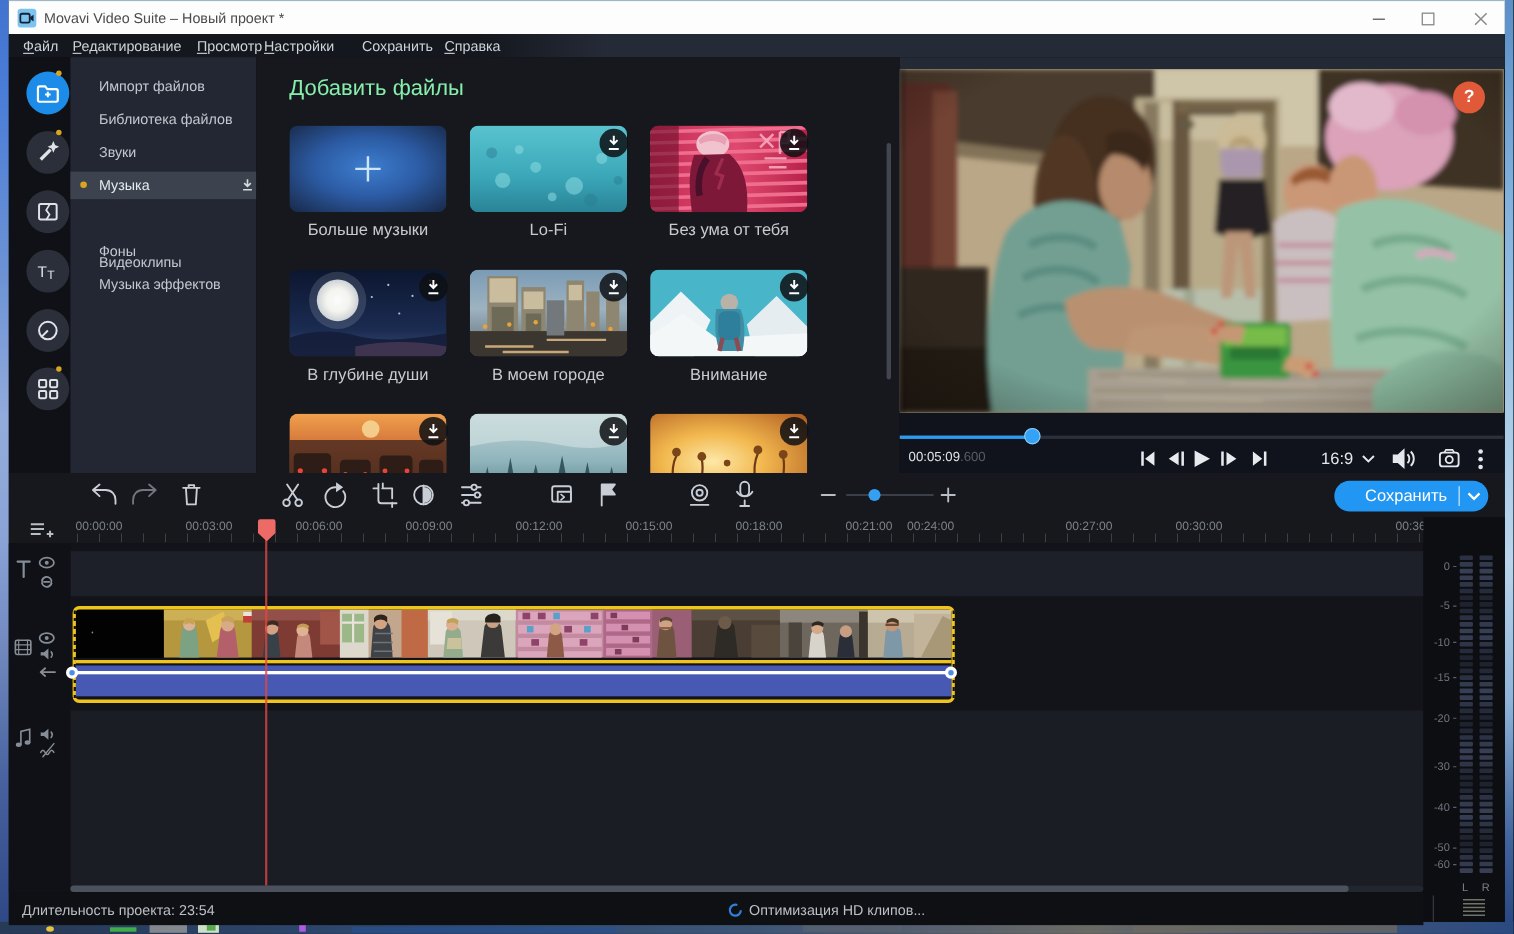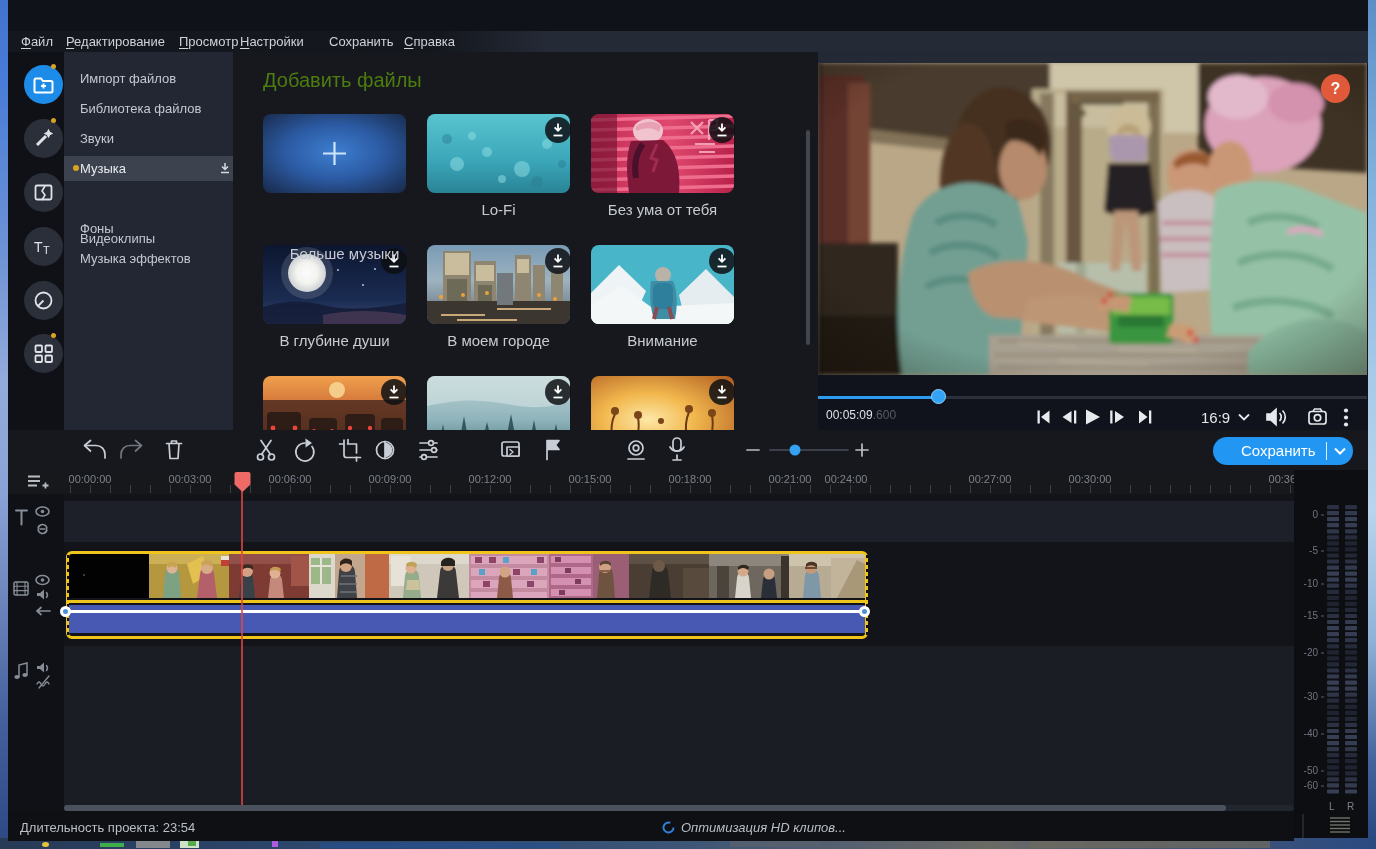--- a/index.html
+++ b/index.html
@@ -18,25 +18,25 @@
 #menubar{left:8px;top:31px;width:1360px;height:21px;background:#14171d;color:#cfd2d7;font-size:13px;}
 #menubar span{position:absolute;top:3px;}
 #menubar u{text-decoration-thickness:1px;text-underline-offset:2px;}
 
 #sidebar{left:8px;top:52px;width:56px;height:378px;background:#0f1116;}
 .circ{position:absolute;left:16px;width:39px;height:39px;border-radius:50%;background:#2b2f39;}
 .circ svg{position:absolute;left:0;top:0;}
 .dot{position:absolute;width:5px;height:5px;border-radius:50%;background:#d9a41f;}
 
 #menupanel{left:64px;top:52px;width:169px;height:378px;background:#232733;}
-.mitem{position:absolute;left:16px;font-size:13px;color:#c3c8d0;}
+.mitem{position:absolute;left:26px;font-size:13px;color:#c3c8d0;}
 #msel{left:0;top:104px;width:169px;height:25px;background:#3c434f;}
 
 #content{left:233px;top:52px;width:585px;height:378px;background:#16181d;overflow:hidden;}
-#heading{left:30px;top:17px;font-size:20px;color:#4d7c0f;text-align:right;}
+#heading{left:30px;top:17px;font-size:20px;color:#86efac;text-align:right;}
 .tile{position:absolute;width:143px;height:79px;border-radius:8px;overflow:hidden;}
 .tlabel{position:absolute;width:143px;text-align:center;font-size:15px;color:#c7cbd1;}
 .dl{position:absolute;width:26px;height:26px;border-radius:50%;background:rgba(13,15,19,.85);}
 #cscroll{left:573px;top:78px;width:4px;height:215px;background:#41464f;border-radius:2px;}
 
 #preview{left:818px;top:52px;width:550px;height:378px;background:#10131b;}
 #prevtop{left:0;top:0;width:550px;height:11px;background:#242936;}
 #video{left:0;top:11px;width:549px;height:312px;background:#c9b795;overflow:hidden;}
 #helpbtn{left:503px;top:22px;width:29px;height:29px;border-radius:50%;background:#e05a3a;color:#fff;font-size:16px;text-align:center;line-height:29px;font-weight:bold;}
 #progress{left:0px;top:344px;width:549px;height:3px;background:#2b303b;}
@@ -87,20 +87,34 @@
   <div class="abs" style="left:42px;top:4px;width:7px;height:5px;border-radius:50%;background:#e8c33c;"></div>
   <div class="abs" style="left:100px;top:5px;width:24px;height:4px;background:#3fae4a;"></div>
   <div class="abs" style="left:136px;top:3px;width:34px;height:7px;background:#9a9a98;opacity:.8;"></div>
   <div class="abs" style="left:180px;top:2px;width:19px;height:8px;background:#cfe0c8;"></div>
   <div class="abs" style="left:188px;top:3px;width:8px;height:5px;background:#58a84c;"></div>
   <div class="abs" style="left:272px;top:3px;width:6px;height:6px;background:#b05ae0;"></div>
   <div class="abs" style="left:320px;top:5px;width:240px;height:5px;background:#27508e;opacity:.7;"></div>
   <div class="abs" style="left:1030px;top:2px;width:240px;height:8px;background:#6e6a5e;opacity:.75;"></div>
   <div class="abs" style="left:730px;top:3px;width:90px;height:6px;background:#58606e;opacity:.8;"></div>
 </div>
+  <div class="abs" id="titlebar">
+    <div class="abs" id="appicon">
+      <svg width="17" height="17" viewBox="0 0 17 17">
+          <rect x="2.5" y="4.5" width="8.5" height="8" rx="1.5" fill="none" stroke="#123" stroke-width="1.6"></rect>
+          <path d="M11.5 7.5 L14.5 5.5 V11.5 L11.5 9.5 Z" fill="#123"></path>
+        </svg>
+    </div>
+    <div class="abs" id="apptitle">Movavi Video Suite – Новый проект *</div>
+    <svg class="abs" style="left:1238px;top:8px;" width="120" height="16" viewBox="0 0 120 16">
+      <line x1="2" y1="8.5" x2="13" y2="8.5" stroke="#707070" stroke-width="1.2"></line>
+      <rect x="47" y="3" width="10.5" height="10.5" fill="none" stroke="#8a8a8a" stroke-width="1.2"></rect>
+      <path d="M95 3 L105.5 13.5 M105.5 3 L95 13.5" stroke="#8a8a8a" stroke-width="1.4"></path>
+    </svg>
+  </div>
   <div class="abs" id="menubar">
       <div class="abs" style="left:430px;top:0;width:930px;height:21px;background:linear-gradient(90deg,rgba(37,42,55,0) 0%,#252a37 12%,#252a37 100%);"></div>
     <span style="left:13px;"><u>Ф</u>айл</span>
     <span style="left:58px;"><u>Р</u>едактирование</span>
     <span style="left:171px;"><u>П</u>росмотр</span>
     <span style="left:232px;"><u>Н</u>астройки</span>
     <span style="left:321px;">Сохранить</span>
     <span style="left:396px;"><u>С</u>правка</span>
   </div>
   <div class="abs" id="sidebar">
@@ -422,21 +436,21 @@
           <path d="M8.5 18.5 h9" stroke="#fff" stroke-width="1.8"></path>
         </svg></div>
     <div class="dl" style="left:312px;top:327px;"><svg width="26" height="26" viewBox="0 0 26 26">
           <path d="M13 6.5 v7 M9.6 10.4 L13 13.8 L16.4 10.4" stroke="#fff" stroke-width="1.8" fill="none"></path>
           <path d="M8.5 18.5 h9" stroke="#fff" stroke-width="1.8"></path>
         </svg></div>
     <div class="dl" style="left:476px;top:327px;"><svg width="26" height="26" viewBox="0 0 26 26">
           <path d="M13 6.5 v7 M9.6 10.4 L13 13.8 L16.4 10.4" stroke="#fff" stroke-width="1.8" fill="none"></path>
           <path d="M8.5 18.5 h9" stroke="#fff" stroke-width="1.8"></path>
         </svg></div>
-    <div class="tlabel" style="left:40px;top:149px;margin-top:44px;">Больше музыки</div>
+    <div class="tlabel" style="left:30px;top:149px;">Больше музыки</div>
     <div class="tlabel" style="left:194px;top:149px;">Lo-Fi</div>
     <div class="tlabel" style="left:358px;top:149px;">Без ума от тебя</div>
     <div class="tlabel" style="left:30px;top:280px;">В глубине души</div>
     <div class="tlabel" style="left:194px;top:280px;">В моем городе</div>
     <div class="tlabel" style="left:358px;top:280px;">Внимание</div>
     <div class="abs" id="cscroll"></div>
   </div>
   <div class="abs" id="preview">
       <div class="abs" id="prevtop"></div>
       <div class="abs" style="left:0;top:11px;width:7px;height:312px;background:linear-gradient(90deg,rgba(0,0,0,.4),rgba(0,0,0,0));z-index:5;"></div>
@@ -947,21 +961,21 @@
           <line x1="36" y1="358.5" x2="56" y2="358.5"></line>
         <line x1="36" y1="362" x2="56" y2="362"></line>
       </g>
       <line x1="9" y1="368" x2="9" y2="344" stroke="#3a3f49" stroke-width="1"></line>
     </svg>
   </div>
   <div class="abs" id="scrollh"></div>
   <div class="abs" id="scrollthumb"></div>
   <div class="abs" id="status">
     <div class="abs" style="left:12px;top:9px;">Длительность проекта: 23:54</div>
-    <div class="abs" style="left:673px;top:9px;font-style:italic;">Оптимизация HD клипов...</div>
+    <div class="abs" style="left:673px;top:9px;">Оптимизация HD клипов...</div>
     <svg class="abs" style="left:654px;top:10px;" width="13" height="13" viewBox="0 0 13 13">
         <path d="M11.5 6.5 a5 5 0 1 1 -3.2 -4.7" stroke="#2f80d8" stroke-width="2" fill="none"></path>
       </svg>
   </div>
   <div class="abs" id="phline"></div>
   <svg class="abs" style="left:234px;top:471px;" width="17" height="22" viewBox="0 0 17 22">
       <path d="M2.5 1 h12 a2 2 0 0 1 2 2 v10.5 L8.5 21 L0.5 13.5 V3 a2 2 0 0 1 2 -2 z" fill="#ed6a66"></path>
     </svg>
 </div>
 

